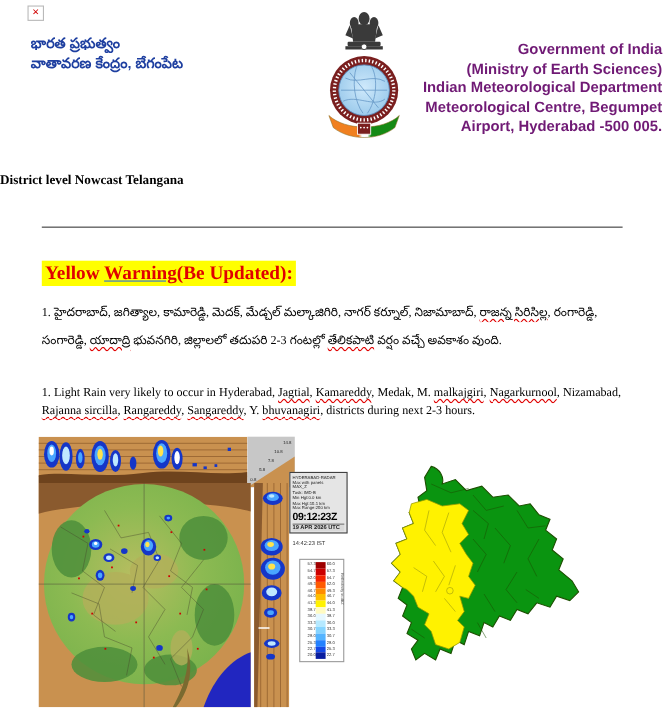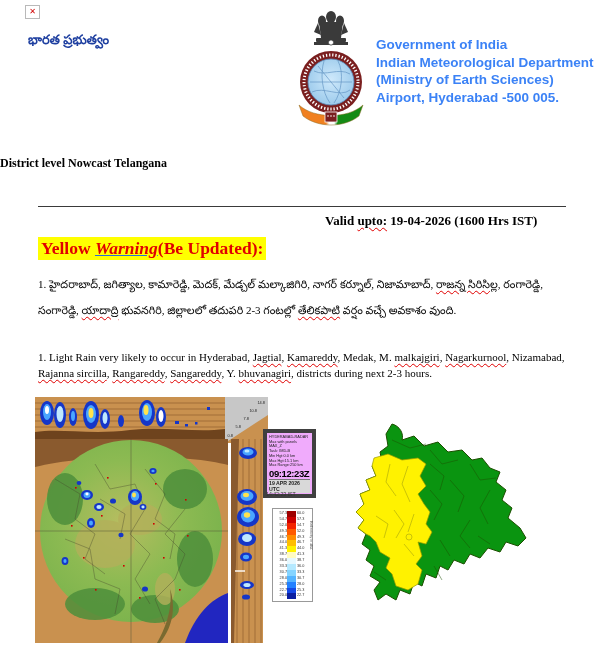--- a/index.html
+++ b/index.html
@@ -7,46 +7,46 @@
         font-family:"Liberation Serif",serif;color:#000;}
   .abs{position:absolute;}
 
   
   #brokenimg{left:25px;top:5px;width:13px;height:12px;border:1px solid #b9b9b9;
              font:8px "Liberation Sans",sans-serif;color:#d00000;line-height:11px;text-align:center;}
 
   
   .hdr-te{left:28px;top:31px;width:272px;color:#1e3fa0;
           font:bold 13px/18px "Liberation Sans",sans-serif;}
-  .hdr-en{left:376px;top:36px;width:226px;text-align:left;color:#3b82f6;
+  .hdr-en{left:376px;top:36px;width:226px;text-align:right;color:#701a75;
           font:bold 13.5px/17.5px "Liberation Sans",sans-serif;}
   #emblem{left:294px;top:8px;}
 
   #doc-title{left:0;top:156px;width:603px;font-weight:bold;font-size:12px;}
   #rule{left:38px;top:206px;width:528px;height:0;border-top:1.2px solid #3a3a3a;}
 
   .issue{top:213px;font-weight:bold;font-size:13px;white-space:nowrap;}
   #issue-left{left:38px;}
   #issue-right{left:325px;}
 
   #warnhead{left:38px;top:237px;background:#ffff00;color:#e00000;
             font-weight:bold;font-size:17.5px;padding:1px 3px;}
-  #warnhead .uline{text-decoration:underline;text-decoration-color:#2a6fd4;font-style:italic;}
+  #warnhead .uline{text-decoration:underline;text-decoration-color:#2a6fd4;}
 
   .para{left:38px;width:537px;font-size:11px;}
   #para-te{top:271px;line-height:26px;}
   #para-en{top:349px;line-height:16px;}
   .wavy{text-decoration:underline wavy #e00000;text-decoration-thickness:1px;text-underline-offset:2px;}
   #rtop{left:35px;top:397px;}
   #rgray{left:225px;top:397px;width:43px;height:46px;background:#c7c7c7;}
   .hlabel{position:absolute;font:3.9px "Liberation Sans",sans-serif;color:#222;}
   #rmain{left:35px;top:439px;}
   #rstrip{left:231px;top:439px;}
 
-  #rinfo{left:263px;top:429px;width:53px;background:#f0abfc;border:4px solid #404040;
+  #rinfo{left:263px;top:429px;width:53px;background:#e5e5e5;border:1px solid #404040;
          font:3.9px/4.7px "Liberation Sans",sans-serif;color:#222;padding:2px 2px 1px 2px;box-sizing:border-box;}
   #rinfo .big{font:bold 9.5px/10px "Liberation Sans",sans-serif;letter-spacing:-.4px;color:#000;margin-top:1px;}
   #rinfo .date{font:bold 5.2px/6.5px "Liberation Sans",sans-serif;background:#d9d9d9;border-top:.5px solid #777;}
   #rist{left:266px;top:491px;font:5.2px "Liberation Sans",sans-serif;color:#333;}
 
   #rlegend{left:272px;top:508px;width:41px;background:#fff;border:1px solid #999;
            padding:2px 1px 2px 1px;box-sizing:border-box;}
   .lg-row{display:flex;align-items:stretch;height:5.9px;}
   .lg-l,.lg-r{width:13px;font:3.8px/5.9px "Liberation Sans",sans-serif;color:#333;text-align:right;}
   .lg-r{text-align:left;padding-left:1px;}
@@ -58,20 +58,21 @@
 </style>
 </head>
 <body>
 
 <div id="page">
 
   <div id="brokenimg" class="abs">✕</div>
 
   <div class="hdr-te abs">
       <div>భారత ప్రభుత్వం</div>
+      <div>వాతావరణ కేంద్రం, బేగంపేట</div>
     </div>
 
   <svg id="emblem" class="abs" width="74" height="130" viewBox="0 0 74 130">
     <defs>
       <linearGradient id="tric" x1="0" y1="0" x2="1" y2="0">
         <stop offset="0" stop-color="#f08020"></stop>
           <stop offset="0.42" stop-color="#f08020"></stop>
         <stop offset="0.47" stop-color="#ffffff"></stop>
           <stop offset="0.55" stop-color="#ffffff"></stop>
         <stop offset="0.6" stop-color="#158a15"></stop>
@@ -109,29 +110,29 @@
 
     <path d="M5,97 C20,111 54,111 69,97 L65,108 C50,120 24,120 9,108 Z" fill="url(#tric)" stroke="#8a6a20" stroke-width="0.5"></path>
     <rect x="31" y="104" width="12" height="10" fill="#7a1f1f" stroke="#fff" stroke-width="0.8"></rect>
     <circle cx="34" cy="108" r="0.8" fill="#fff"></circle>
       <circle cx="37" cy="108" r="0.8" fill="#fff"></circle>
       <circle cx="40" cy="108" r="0.8" fill="#fff"></circle>
   </svg>
 
   <div class="hdr-en abs">
       <div>Government of India</div>
+      <div>(Ministry of Earth Sciences)</div>
       <div>Indian Meteorological Department</div>
-      <div>(Ministry of Earth Sciences)</div>
+      <div>Meteorological Centre, Begumpet</div>
       <div>Airport, Hyderabad -500 005.</div>
     </div>
 
   <div id="doc-title" class="abs">District level Nowcast Telangana</div>
   <div id="rule" class="abs"></div>
 
-  <div id="issue-right" class="abs issue"><span>Valid </span><span class="wavy">upto:</span><span> 19-04-2026 (1600 Hrs IST)</span></div>
 
   <div id="warnhead" class="abs"><span>Yellow </span><span class="uline">Warning</span><span>(Be Updated):</span></div>
 
   <div id="para-te" class="abs para"><span>1. హైదరాబాద్, జగిత్యాల, కామారెడ్డి, మెదక్, మేడ్చల్ మల్కాజిగిరి, నాగర్ కర్నూల్, నిజామాబాద్, </span><span class="wavy">రాజన్న సిరిసిల్ల</span><span>, రంగారెడ్డి, సంగారెడ్డి, </span><span class="wavy">యాదాద్రి</span><span> భువనగిరి, జిల్లాలలో తదుపరి 2-3 గంటల్లో </span><span class="wavy">తేలికపాటి</span><span> వర్షం వచ్చే అవకాశం వుంది.</span></div>
 
   <div id="para-en" class="abs para"><span>1. Light Rain very likely to occur in Hyderabad, </span><span class="wavy">Jagtial</span><span>, </span><span class="wavy">Kamareddy</span><span>, Medak, M. </span><span class="wavy">malkajgiri</span><span>, </span><span class="wavy">Nagarkurnool</span><span>, Nizamabad, </span><span class="wavy">Rajanna sircilla</span><span>, </span><span class="wavy">Rangareddy</span><span>, </span><span class="wavy">Sangareddy</span><span>, Y. </span><span class="wavy">bhuvanagiri</span><span>, districts during next 2-3 hours.</span></div>
 
   <svg id="rtop" class="abs" width="190" height="42" viewBox="0 0 190 42">
     <rect width="190" height="42" fill="#c9914f"></rect>
     <g stroke="#7a4a20" stroke-width="0.5">

